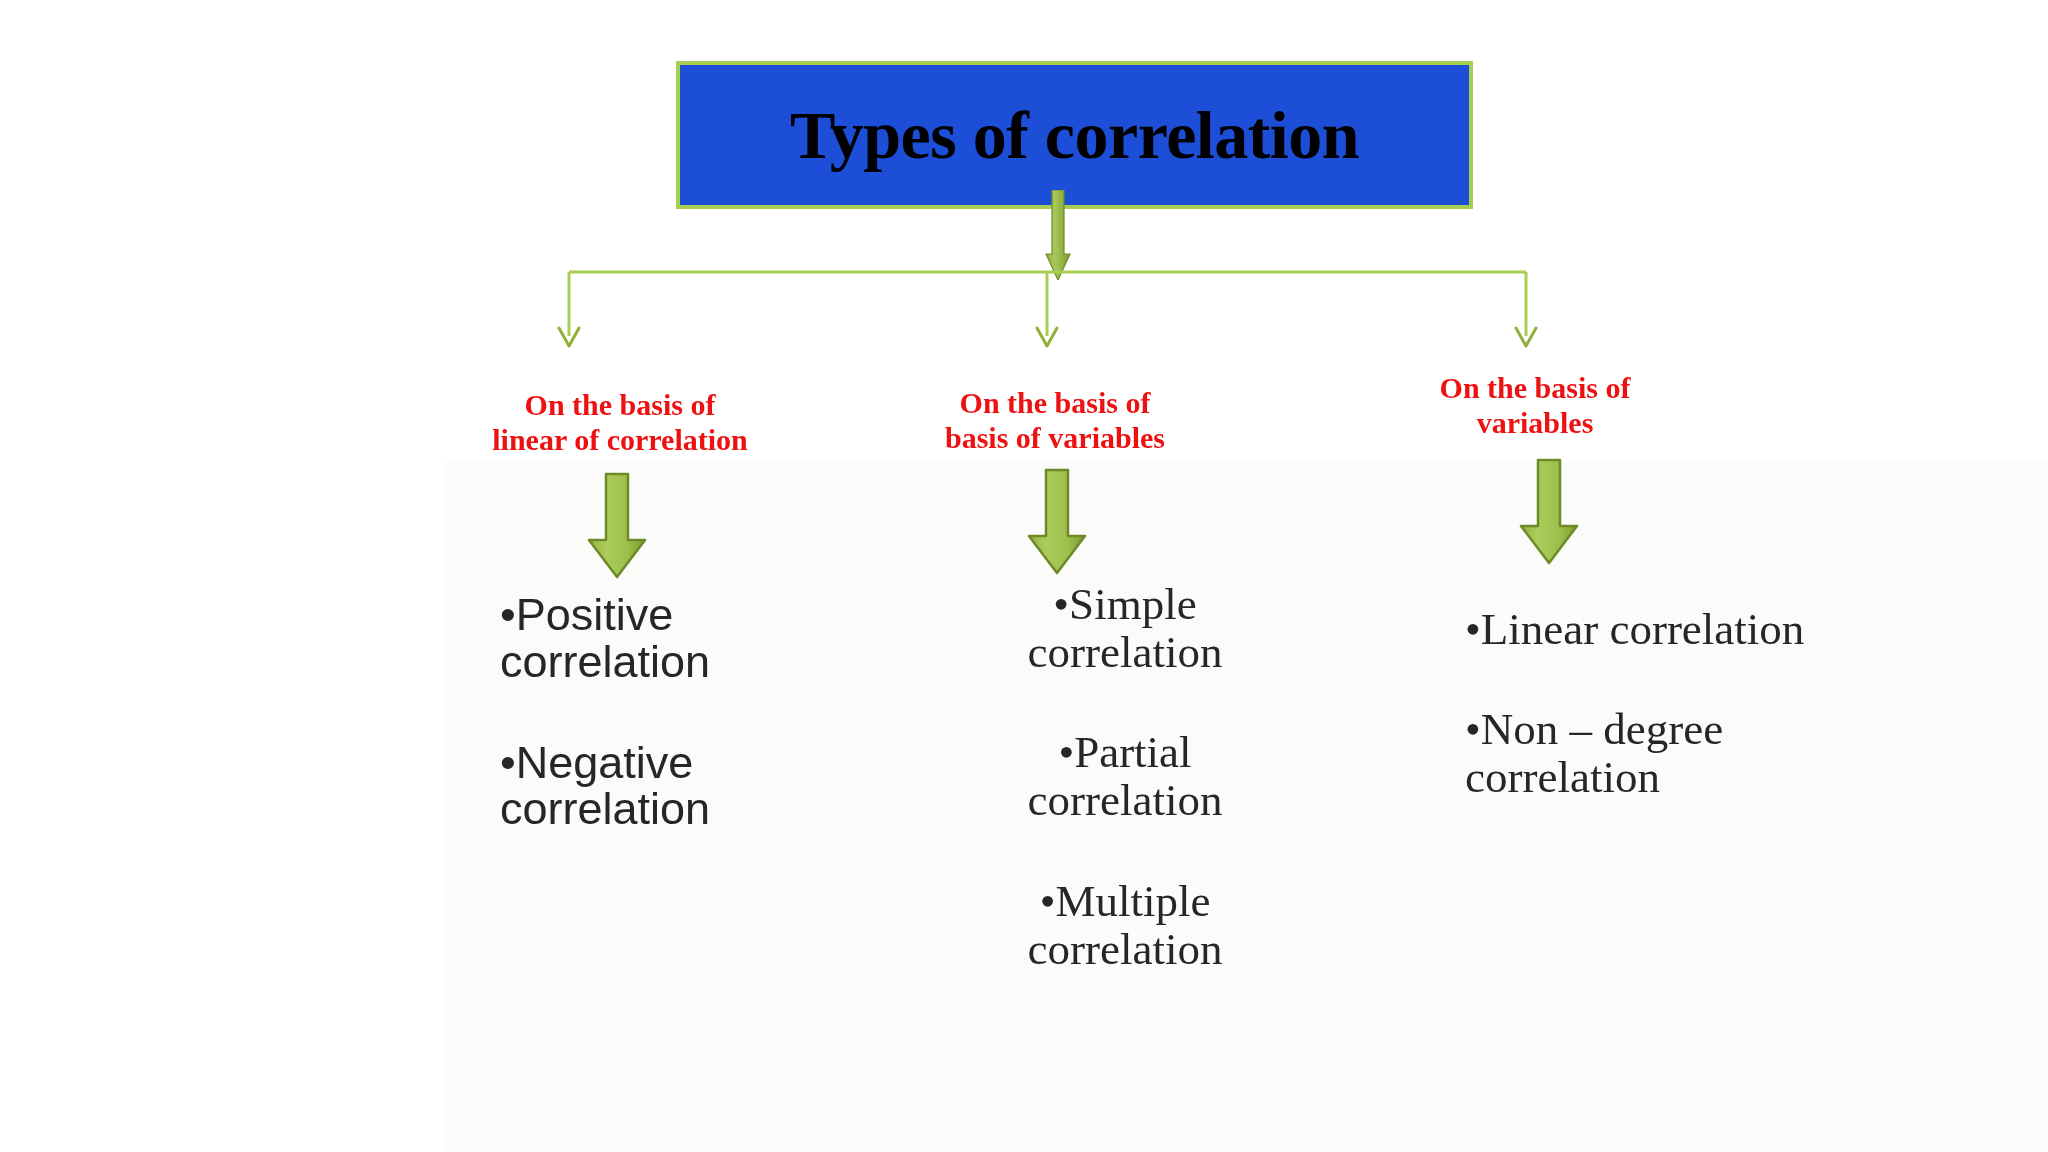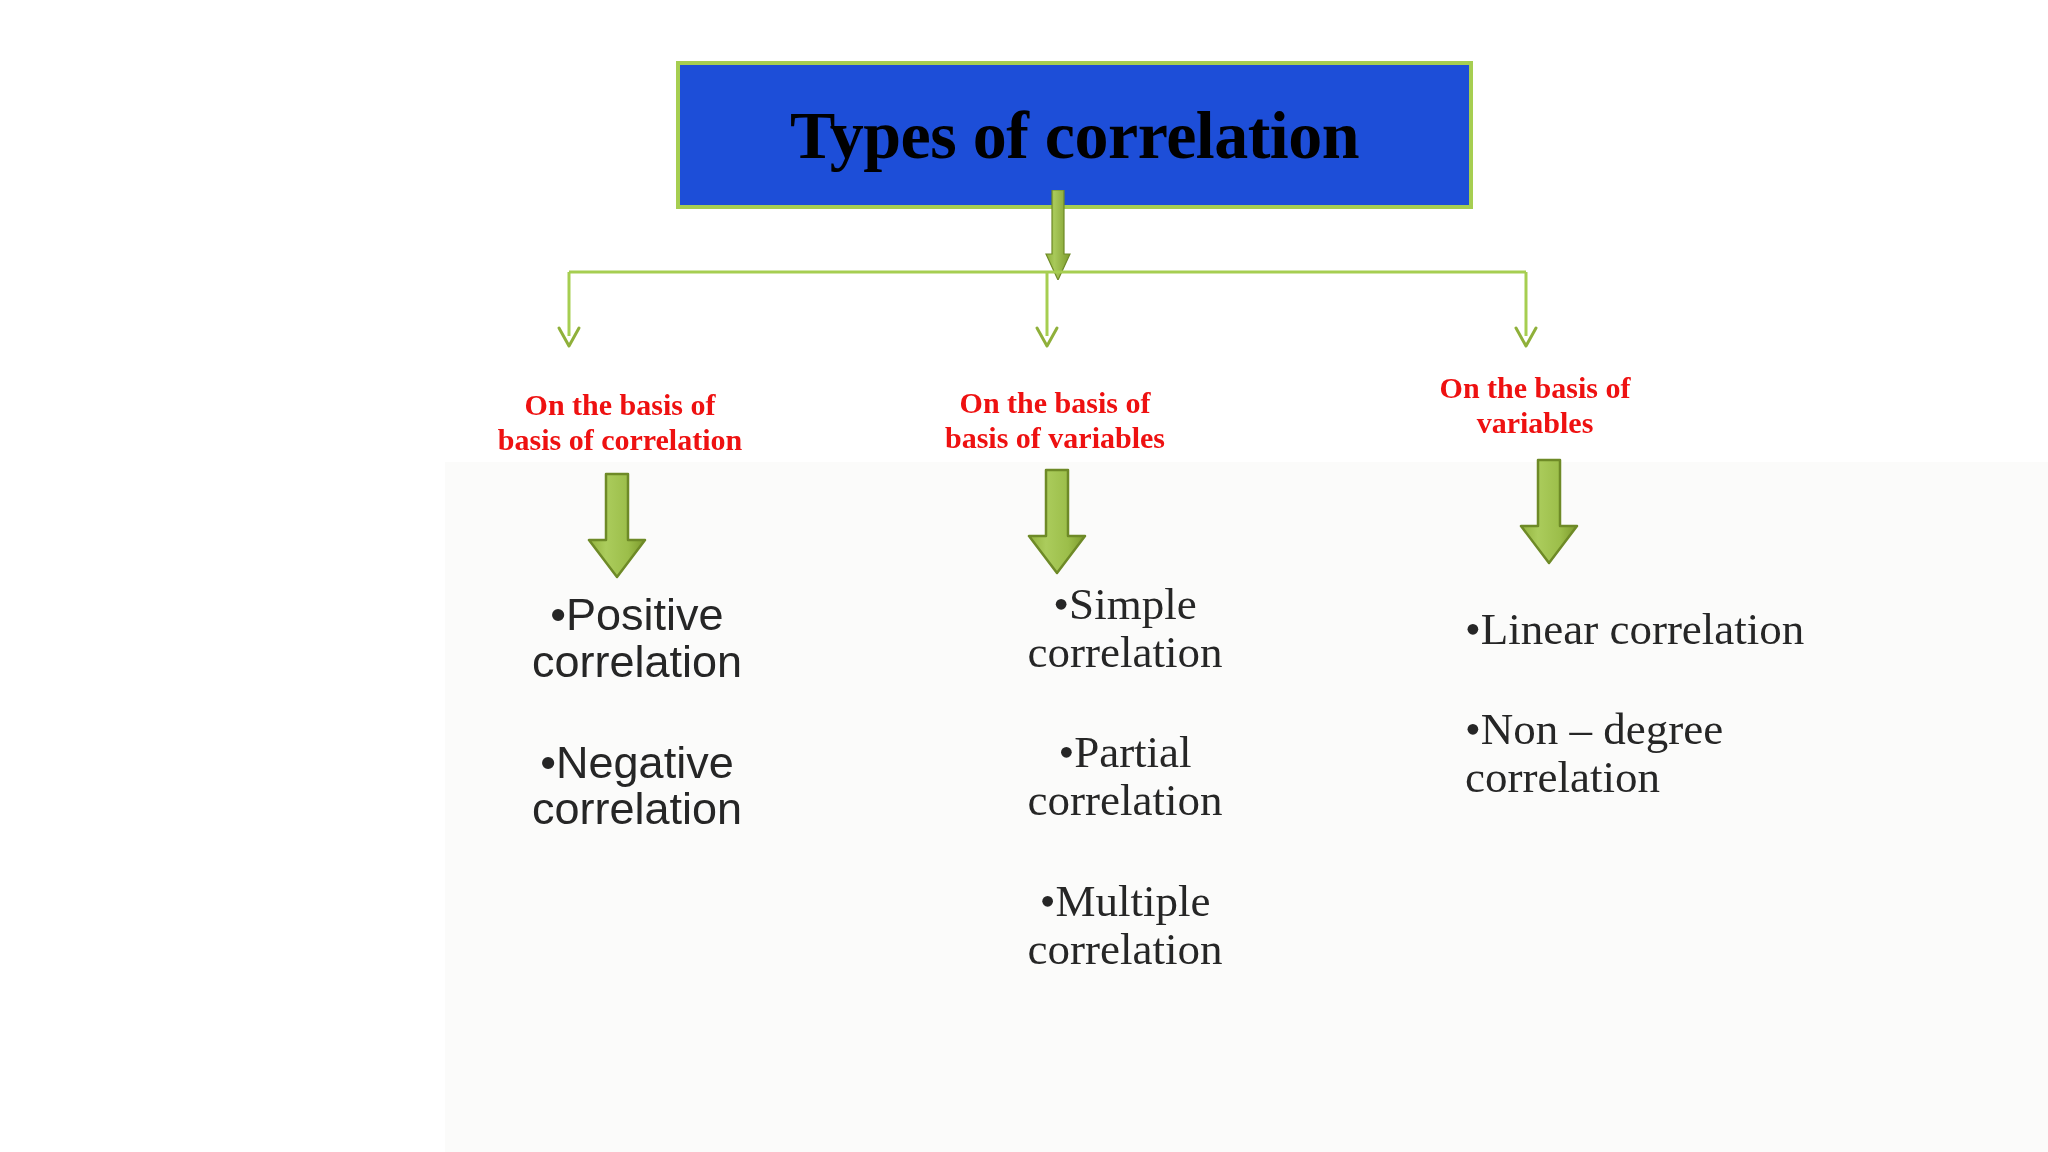--- a/index.html
+++ b/index.html
@@ -88,21 +88,21 @@
     font-size: 30px;
     line-height: 1.18;
     text-align: center;
   }
   .h-left  { left: 420px;  top: 387px; width: 400px; }
   .h-mid   { left: 850px;  top: 385px; width: 410px; }
   .h-right { left: 1340px; top: 370px; width: 390px; }
 
   
   .col { position: absolute; }
-  .col-left  { left: 472px;  top: 592px;  width: 330px; text-align: center; }
+  .col-left  { left: 500px;  top: 592px;  width: 330px; }
   .col-mid   { left: 970px;  top: 580px;  width: 310px; text-align: center; }
   .col-right { left: 1465px; top: 605px;  width: 340px; }
 
   .bullet-item {
     color: #262626;
     margin-bottom: 30px;
   }
   .col-left .bullet-item {
     font-family: "Liberation Sans", sans-serif;
     font-size: 45px;
@@ -157,21 +157,21 @@
     </g>
     <g fill="none" stroke="#8FB03A" stroke-width="3" stroke-linecap="round" stroke-linejoin="round">
       <polyline points="4,58 14,76 24,58"></polyline>
       <polyline points="482,58 492,76 502,58"></polyline>
       <polyline points="961,58 971,76 981,58"></polyline>
     </g>
   </svg>
 
   <div class="heading h-left">
     <div>On the basis of</div>
-    <div>basis of correlation</div>
+    <div>linear of correlation</div>
   </div>
   <div class="heading h-mid">
     <div>On the basis of</div>
     <div>basis of variables</div>
   </div>
   <div class="heading h-right">
     <div>On the basis of</div>
     <div>variables</div>
   </div>
 

